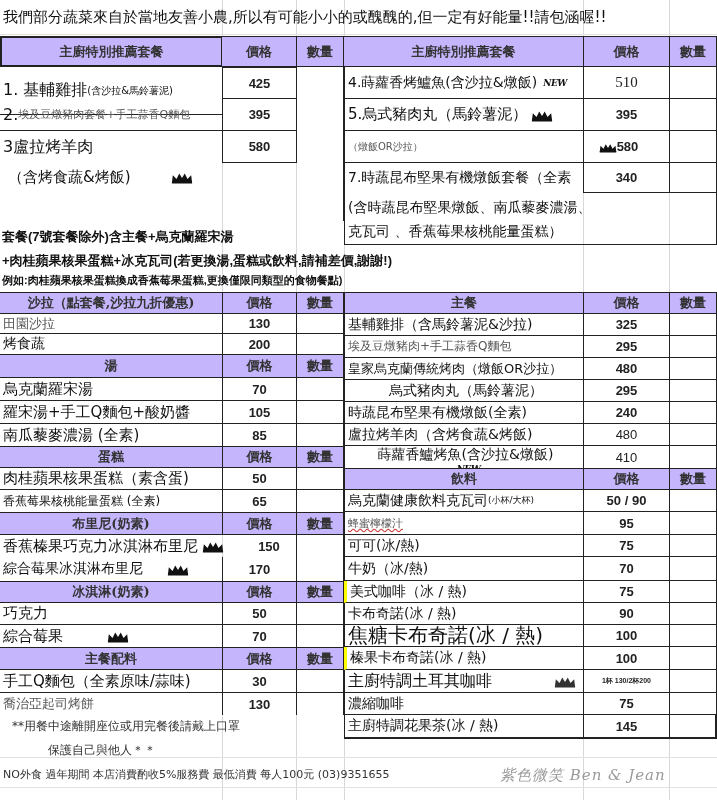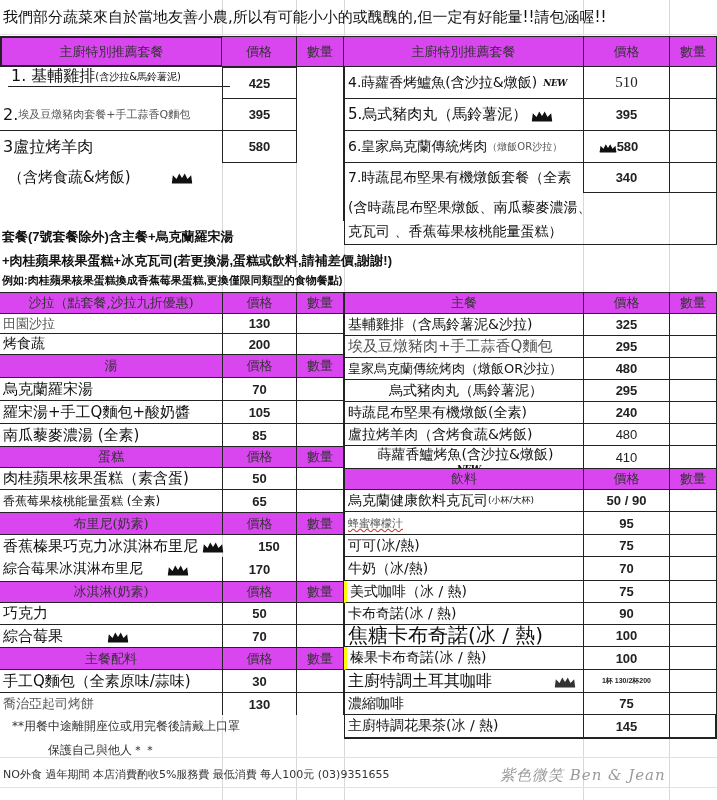--- a/index.html
+++ b/index.html
@@ -2,22 +2,22 @@
 <html><head>
 <meta charset="utf-8">
 <style>
   html, body { margin:0; padding:0; background:#fff; }
   body { width:717px; height:800px; position:relative; overflow:hidden;
          font-family:"DejaVu Sans", "Liberation Sans", sans-serif; color:#111; }
   .grid-v { position:absolute; top:0; bottom:0; width:1px; background:#d8d8d8; }
   .grid-h { position:absolute; left:0; right:0; height:1px; background:#e2e2e2; }
   .cell { position:absolute; box-sizing:border-box; display:flex; align-items:center;
           white-space:nowrap; overflow:hidden; font-size:14px; }
-  .hdr { background:#d946ef; font-family:"DejaVu Serif", "Liberation Serif", serif;
-         font-weight:normal; justify-content:center; font-size:13px; color:#333; }
+  .hdr { background:#c4b5fd; font-family:"DejaVu Serif", "Liberation Serif", serif;
+         font-weight:bold; justify-content:center; font-size:13px; color:#333; }
   .b { border:1px solid #222; }
   .bt { border-top:1px solid #222; }
   .bb { border-bottom:1px solid #222; }
   .bl { border-left:1px solid #222; }
   .br { border-right:1px solid #222; }
   .thick { border-width:2px; }
   .price { justify-content:center; font-family:"Liberation Sans", sans-serif; font-weight:bold; font-size:13px; color:#222; }
   .name { padding-left:3px; }
   .small { font-size:10px; }
   .gray { color:#555; }
@@ -46,21 +46,21 @@
 <div>
   <div class="cell hdr b thick" style="left:0;top:36px;width:223px;height:31px;">主廚特別推薦套餐</div>
   <div class="cell hdr bt bb" style="left:222px;top:36px;width:74px;height:31px;">價格</div>
   <div class="cell hdr b" style="left:296px;top:36px;width:48px;height:31px;">數量</div>
   <div class="cell hdr bt bb" style="left:344px;top:36px;width:239px;height:31px;">主廚特別推薦套餐</div>
   <div class="cell hdr bt bb bl" style="left:583px;top:36px;width:86px;height:31px;">價格</div>
   <div class="cell hdr b" style="left:669px;top:36px;width:48px;height:31px;">數量</div>
 </div>
 
 <div>
-  <div class="cell name bb" style="left:8px;top:67px;width:222px;height:20px;">
+  <div class="cell name bb" style="left:0;top:67px;width:222px;height:48px;">
     <span style="font-size:16px">1. 基輔雞排</span>
     <span class="small">(含沙拉&amp;馬鈴薯泥)</span>
   </div>
   <div class="cell price b" style="left:222px;top:67px;width:75px;height:32px;">425</div>
   <div class="cell br" style="left:296px;top:67px;width:48px;height:32px;"></div>
 
   <div class="cell name bb" style="left:0;top:99px;width:222px;height:32px;">
     <span style="font-size:16px">2.</span>
     <span style="font-size:11px" class="gray">埃及豆燉豬肉套餐+手工蒜香Q麵包</span>
   </div>
@@ -98,21 +98,20 @@
     <span style="font-size:15px">5.烏式豬肉丸（馬鈴薯泥）</span>
     <span><svg class="crown" viewBox="0 0 24 12">
           <path d="M1 11 L2 3 L6 7 L9 1 L12 6 L15 1 L18 7 L22 3 L23 11 Z" fill="#111"></path>
           <rect x="1" y="10" width="22" height="2" fill="#111"></rect>
         </svg></span>
   </div>
   <div class="cell price bb bl" style="left:583px;top:99px;width:86px;height:32px;">395</div>
   <div class="cell bb bl br" style="left:669px;top:99px;width:48px;height:32px;"></div>
 
   <div class="cell name bb bl" style="left:344px;top:131px;width:239px;height:32px;">
-    <span style="font-size:14px">6.皇家烏克蘭傳統烤肉</span>
     <span class="small gray">（燉飯OR沙拉）</span>
   </div>
   <div class="cell price bb bl" style="left:583px;top:131px;width:86px;height:32px;">
     <span style="margin-left:-20px"><svg class="crown" style="width:18px" viewBox="0 0 24 12">
           <path d="M1 11 L2 3 L6 7 L9 1 L12 6 L15 1 L18 7 L22 3 L23 11 Z" fill="#111"></path>
           <rect x="1" y="10" width="22" height="2" fill="#111"></rect>
         </svg></span>
     <span>580</span>
   </div>
   <div class="cell bb bl br" style="left:669px;top:131px;width:48px;height:32px;"></div>
@@ -220,21 +219,21 @@
 <div>
 
   <div class="cell hdr bt bb bl" style="left:344px;top:292px;width:239px;height:22px;">主餐</div>
   <div class="cell hdr bt bb bl" style="left:583px;top:292px;width:86px;height:22px;">價格</div>
   <div class="cell hdr bt bb bl br" style="left:669px;top:292px;width:48px;height:22px;">數量</div>
 
   <div class="cell name bb bl" style="left:344px;top:314px;width:239px;height:22px;font-size:14px;">基輔雞排（含馬鈴薯泥&amp;沙拉)</div>
   <div class="cell price bb bl" style="left:583px;top:314px;width:86px;height:22px;">325</div>
   <div class="cell bb bl br" style="left:669px;top:314px;width:48px;height:22px;"></div>
 
-  <div class="cell name bb bl gray" style="left:344px;top:336px;width:239px;height:22px;font-size:15px;">埃及豆燉豬肉+手工蒜香Q麵包</div>
+  <div class="cell name bb bl gray" style="left:344px;top:336px;width:239px;height:22px;font-size:12px;">埃及豆燉豬肉+手工蒜香Q麵包</div>
   <div class="cell price bb bl" style="left:583px;top:336px;width:86px;height:22px;">295</div>
   <div class="cell bb bl br" style="left:669px;top:336px;width:48px;height:22px;"></div>
 
   <div class="cell name bb bl" style="left:344px;top:358px;width:239px;height:22px;font-size:13px;">皇家烏克蘭傳統烤肉（燉飯OR沙拉）</div>
   <div class="cell price bb bl" style="left:583px;top:358px;width:86px;height:22px;">480</div>
   <div class="cell bb bl br" style="left:669px;top:358px;width:48px;height:22px;"></div>
 
   <div class="cell name bb bl" style="left:344px;top:380px;width:239px;height:22px;font-size:14px;padding-left:44px;">烏式豬肉丸（馬鈴薯泥）</div>
   <div class="cell price bb bl" style="left:583px;top:380px;width:86px;height:22px;">295</div>
   <div class="cell bb bl br" style="left:669px;top:380px;width:48px;height:22px;"></div>

